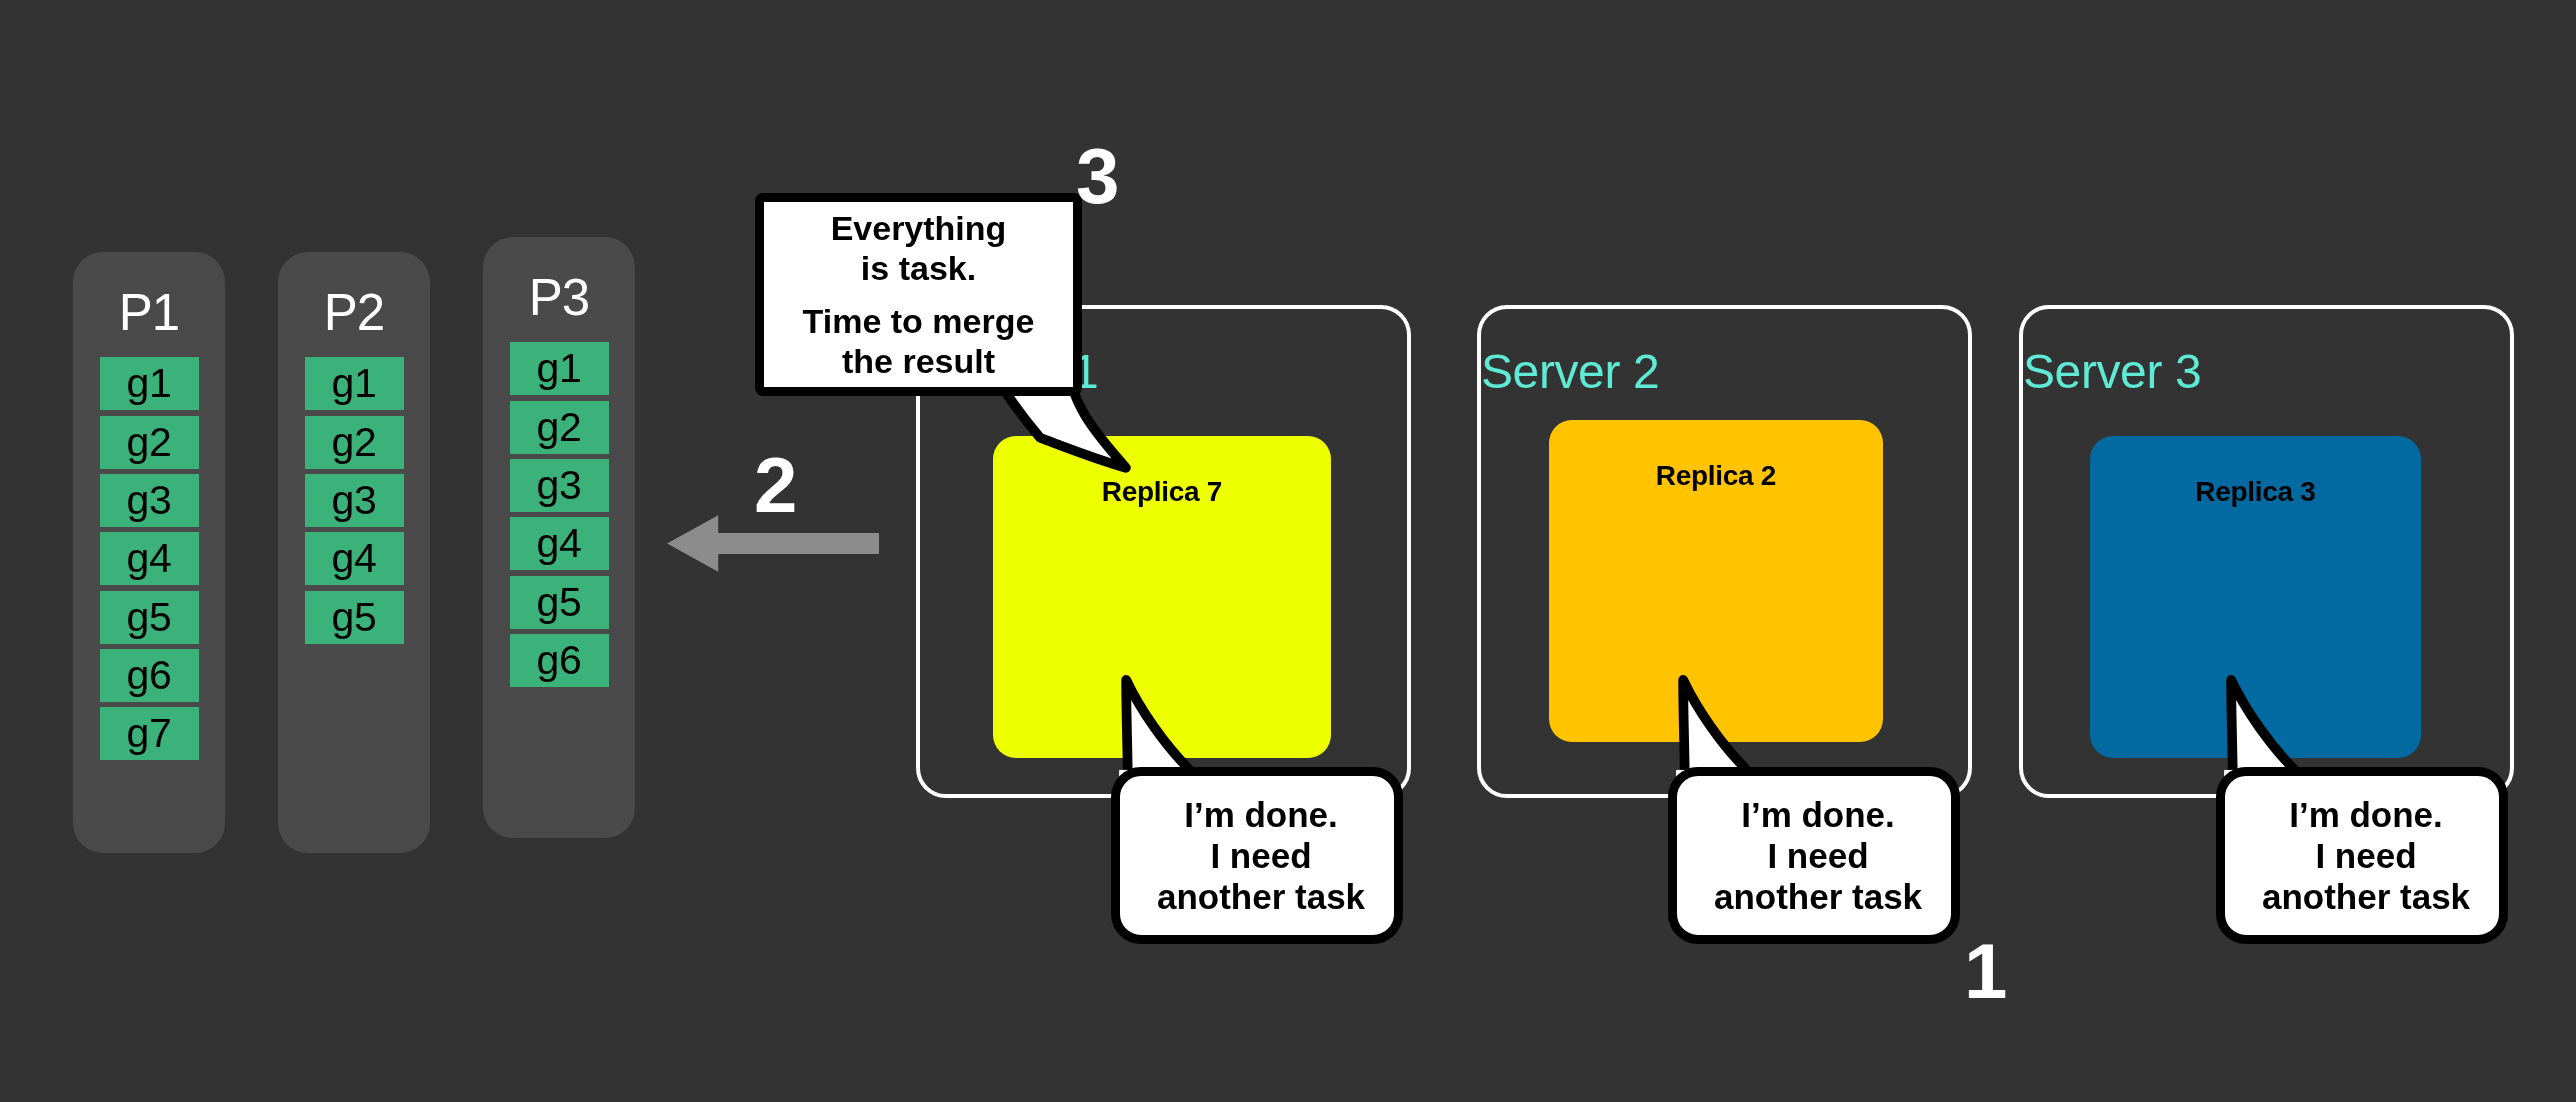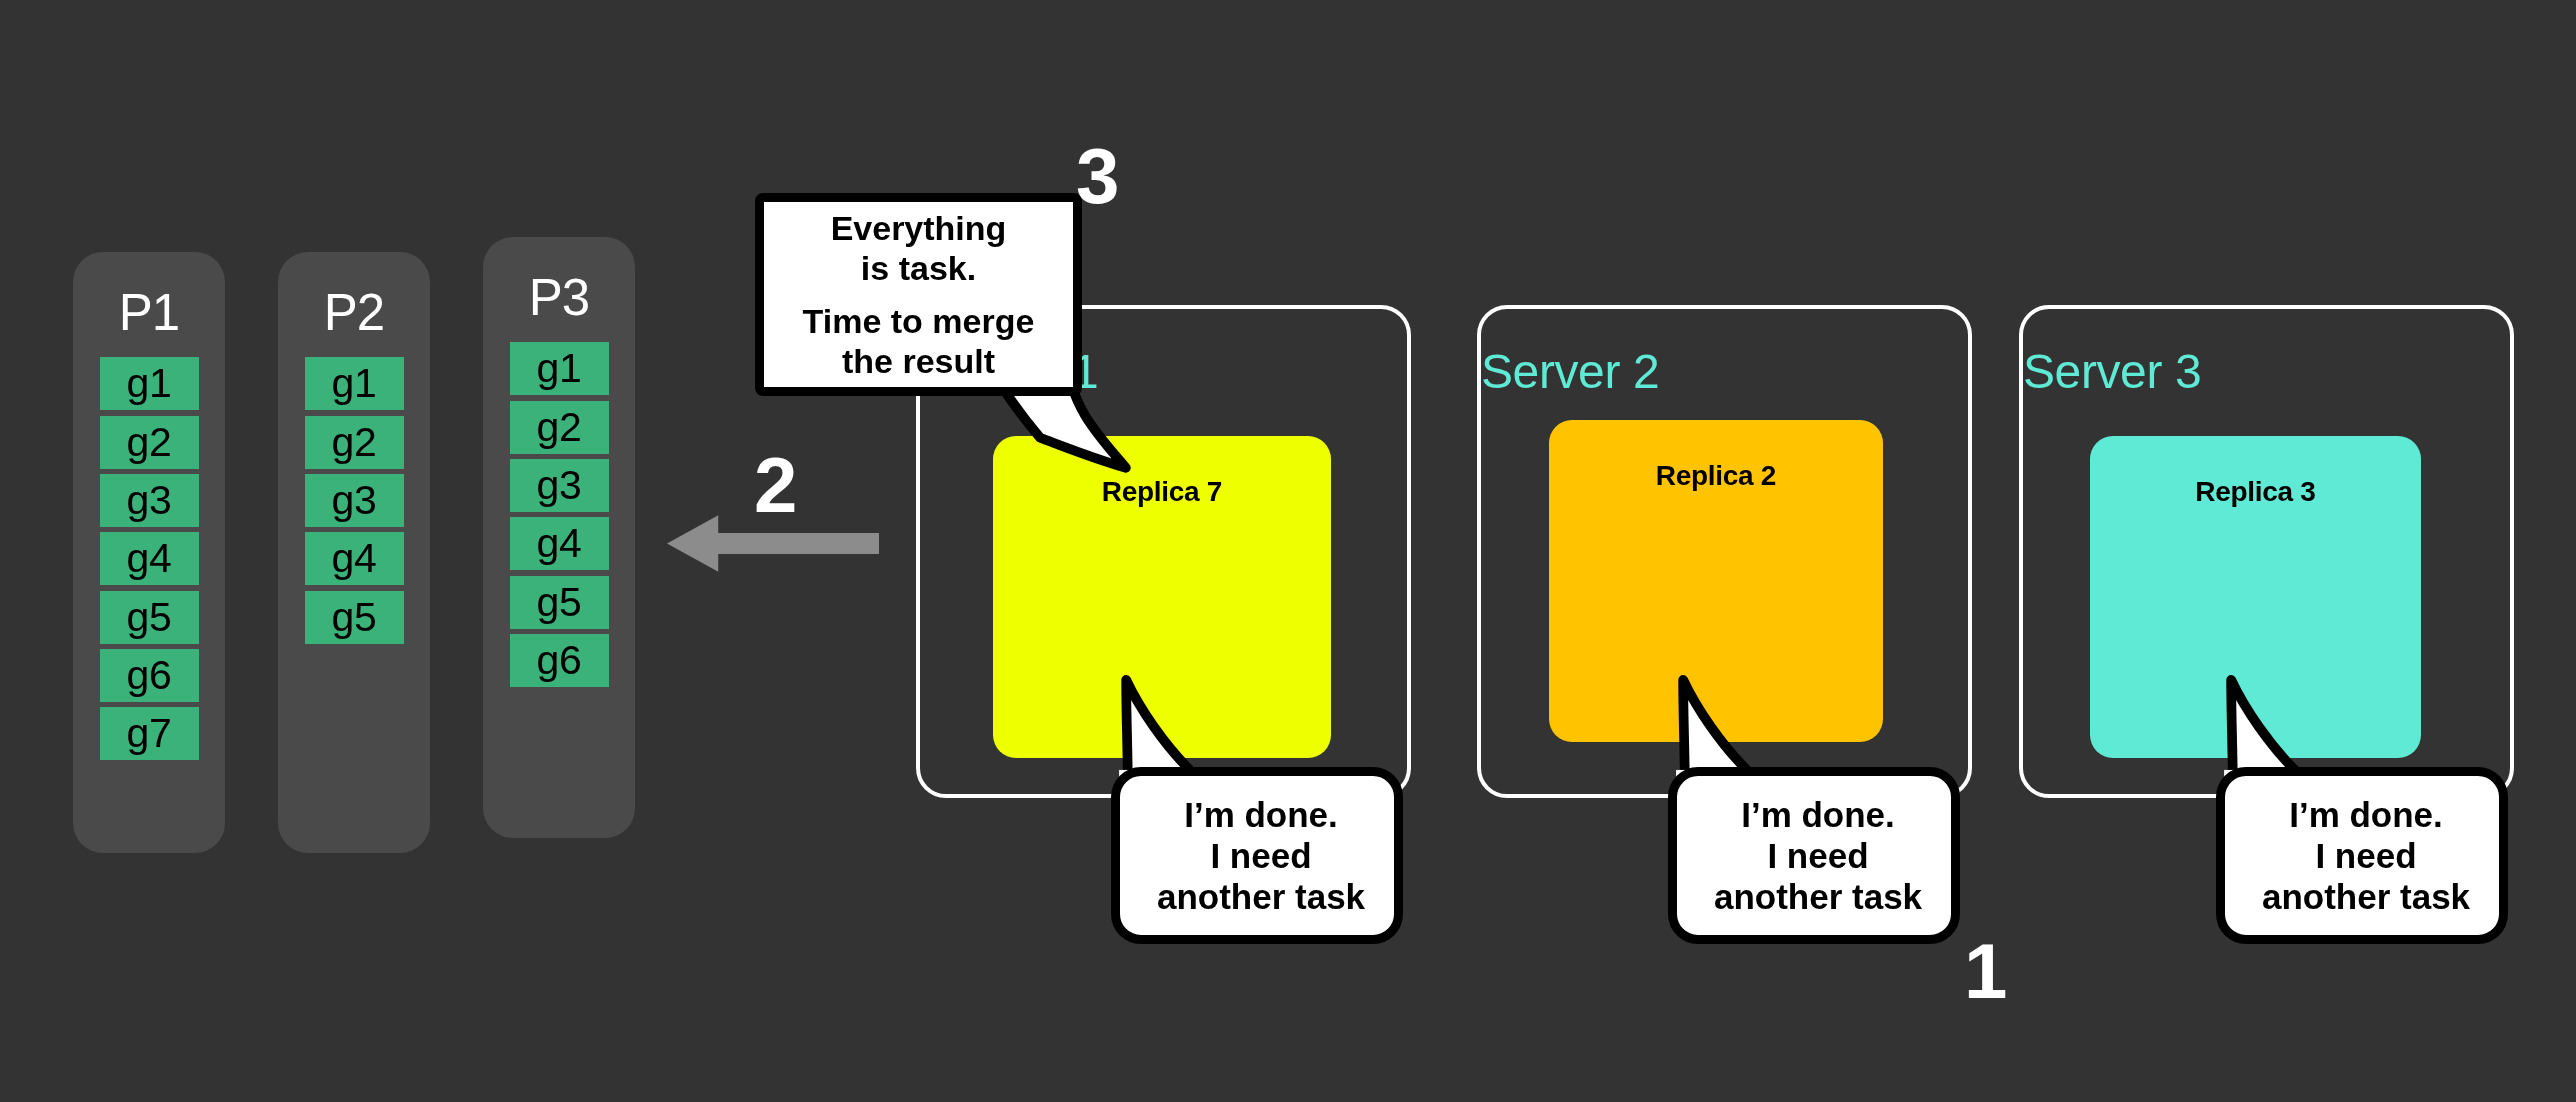--- a/index.html
+++ b/index.html
@@ -176,21 +176,21 @@
   <div class="server" style="left:1477px;top:305px;width:495px;height:493px;">
     <div class="server-title">Server 2</div>
   </div>
   <div class="replica" style="left:1549px;top:420px;width:334px;height:322px;background:#ffc300;">
     <div class="replica-label">Replica 2</div>
   </div>
 
   <div class="server" style="left:2019px;top:305px;width:495px;height:493px;">
     <div class="server-title">Server 3</div>
   </div>
-  <div class="replica" style="left:2090px;top:436px;width:331px;height:322px;background:#5eead4;">
+  <div class="replica" style="left:2090px;top:436px;width:331px;height:322px;background:#0369a1;">
     <div class="replica-label">Replica 3</div>
   </div>
 
   <svg class="tail-svg" style="left:936px;top:353px;width:265px;height:159px;" viewBox="0 0 300 180">
     <path d="M 58 10 L 150 10 C 150 60 190 100 215 130 C 180 120 150 108 118 96 C 96 70 72 36 58 10 Z" fill="#ffffff" stroke="#000000" stroke-width="11" stroke-linejoin="round"></path>
     <rect x="58" y="0" width="95" height="16" fill="#ffffff"></rect>
   </svg>
   <div class="bubble bubble-merge" style="left:755px;top:193px;width:327px;height:203px;border-radius:8px;">
     <span class="ln">Everything</span>
     <span class="ln">is task.</span>

